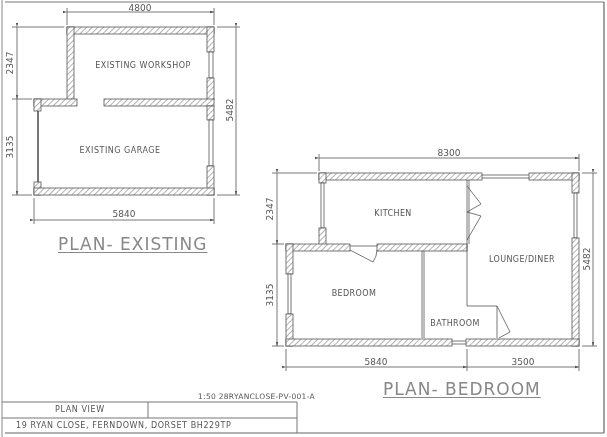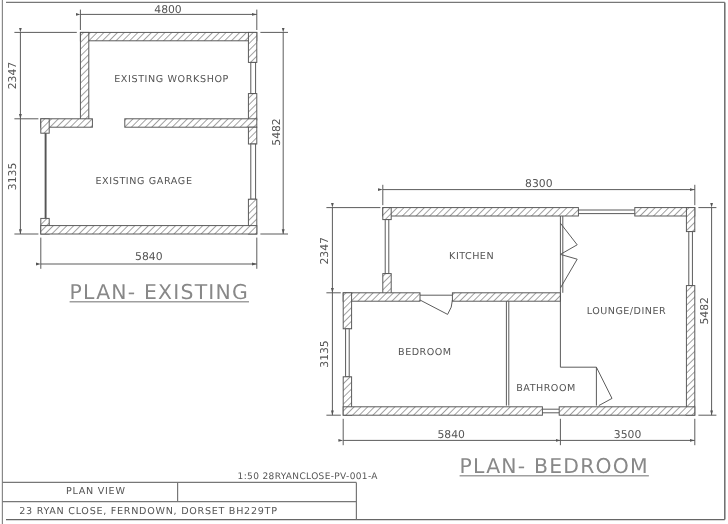--- a/index.html
+++ b/index.html
@@ -163,13 +163,13 @@
     <line x1="297" y1="402" x2="297" y2="433"></line>
     <line x1="148" y1="402" x2="148" y2="418"></line>
   </g>
 </svg>
 
 <div class="plan-title" style="left:58px; top:234px;">PLAN- EXISTING</div>
 <div class="plan-title" style="left:383px; top:379px;">PLAN- BEDROOM</div>
 
 <div class="tb-text" style="left:28px; top:405px;margin-left:27px;">PLAN VIEW</div>
 <div class="tb-text" style="left:158px; top:392px; font-size:7.5px; letter-spacing:0.3px;margin-left:40px;">1:50 28RYANCLOSE-PV-001-A</div>
-<div class="tb-text" style="left:16px; top:421px;">23 RYAN CLOSE, FERNDOWN, DORSET BH229TP</div>
+<div class="tb-text" style="left:16px; top:421px;">19 RYAN CLOSE, FERNDOWN, DORSET BH229TP</div>
 
 </body></html>

